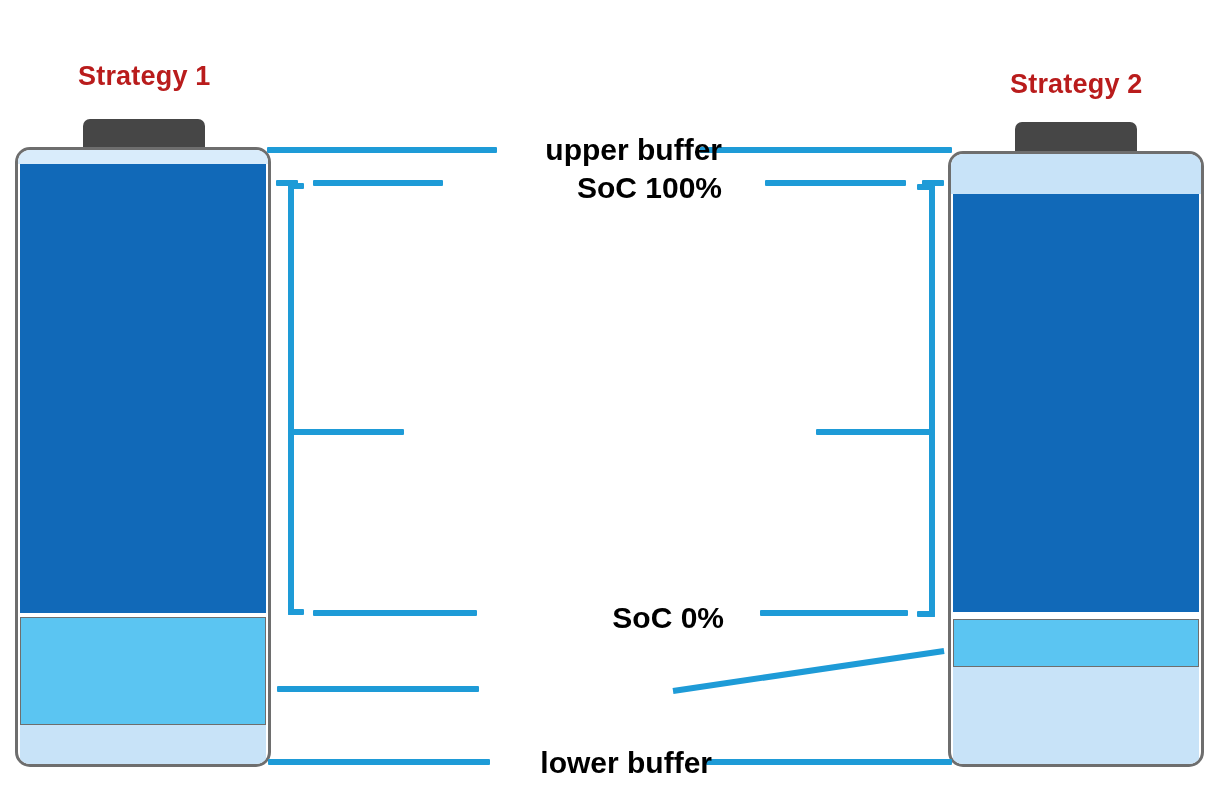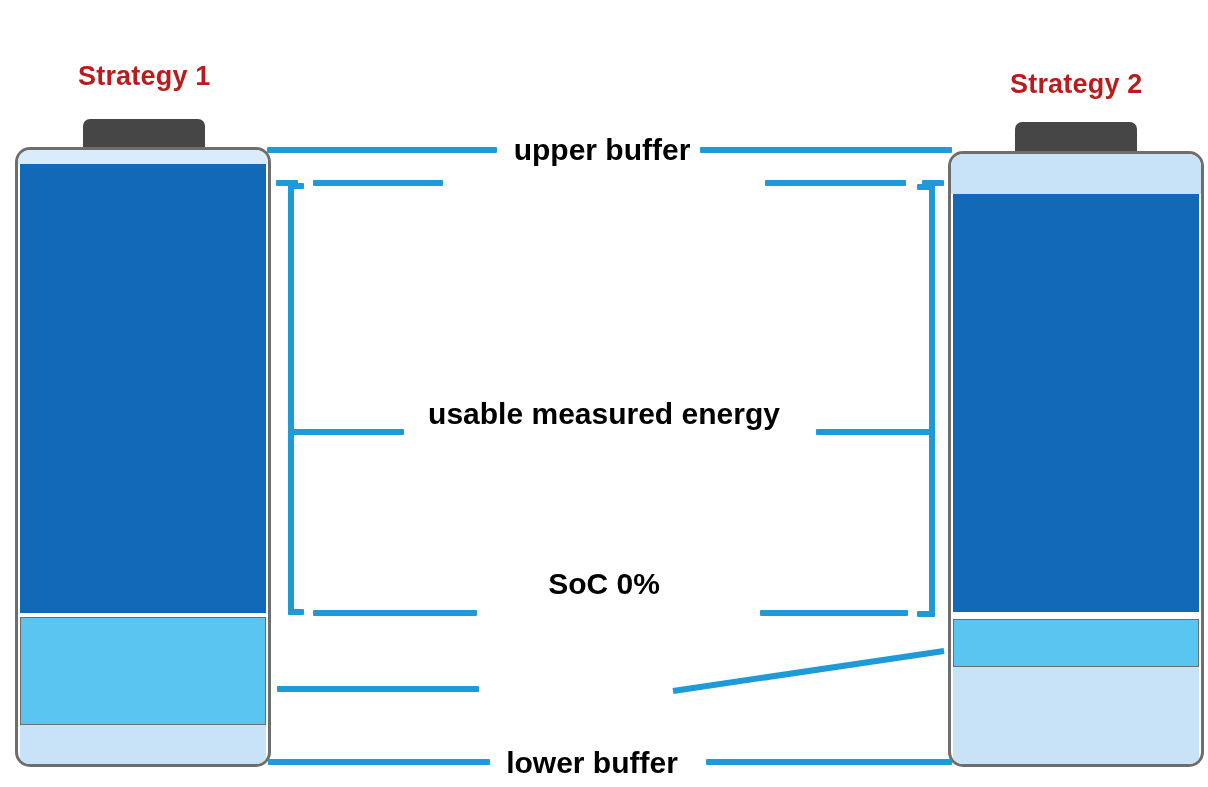--- a/index.html
+++ b/index.html
@@ -19,21 +19,21 @@
          border:3px solid #6e6e6e;border-radius:15px;overflow:hidden;}
   .seg{position:absolute;box-sizing:border-box;left:0;width:100%;}
   .seg.inset{left:2px;width:calc(100% - 4px);}
 
   
   .lead{position:absolute;background:#1e9bd7;height:6px;border-radius:1px;}
   .vline{position:absolute;background:#1e9bd7;width:6px;border-radius:1px;}
   .diag{position:absolute;transform-origin:0 50%;background:#1e9bd7;height:6px;}
 
   .lbl{position:absolute;font-weight:bold;color:#000;white-space:nowrap;
-       text-align:center;font-size:30px;line-height:39px;}
+       text-align:right;font-size:30px;line-height:39px;}
   .lbl.two{line-height:40px;}
 </style>
 </head>
 <body>
 
 <div id="stage">
 
   <div class="ttl" id="title-left">Strategy 1</div>
   <div class="ttl" id="title-right">Strategy 2</div>
 
@@ -58,36 +58,36 @@
   </div>
 
   <div class="lead" style="left:267px;top:147px;width:230px;"></div>
   <div class="lead" style="left:700px;top:147px;width:252px;"></div>
   <div class="lbl" style="left:482px;top:130px;width:240px;">upper buffer</div>
 
   <div class="lead" style="left:276px;top:180px;width:22px;"></div>
   <div class="lead" style="left:313px;top:180px;width:130px;"></div>
   <div class="lead" style="left:765px;top:180px;width:141px;"></div>
   <div class="lead" style="left:922px;top:180px;width:22px;"></div>
+  <div class="lbl" style="left:482px;top:168px;width:240px;">SoC 100%</div>
 
   <div class="vline" style="left:288px;top:183px;height:432px;"></div>
   <div class="lead" style="left:288px;top:183px;width:16px;"></div>
   <div class="lead" style="left:288px;top:609px;width:16px;"></div>
   <div class="lead" style="left:292px;top:429px;width:112px;"></div>
 
   <div class="vline" style="left:929px;top:184px;height:433px;"></div>
   <div class="lead" style="left:917px;top:184px;width:18px;"></div>
   <div class="lead" style="left:917px;top:611px;width:18px;"></div>
   <div class="lead" style="left:816px;top:429px;width:117px;"></div>
 
-  <div class="lbl two" style="left:402px;top:394px;width:404px;">usable measured energy</div>
 
   <div class="lead" style="left:313px;top:610px;width:164px;"></div>
   <div class="lead" style="left:760px;top:610px;width:148px;"></div>
-  <div class="lbl" style="left:484px;top:564px;width:240px;">SoC 0%</div>
+  <div class="lbl" style="left:484px;top:598px;width:240px;">SoC 0%</div>
 
   <div class="lead" style="left:277px;top:686px;width:202px;"></div>
   <div class="diag" style="left:673px;top:688px;width:274px;transform:rotate(-8.4deg);"></div>
 
   <div class="lead" style="left:268px;top:759px;width:222px;"></div>
   <div class="lead" style="left:706px;top:759px;width:246px;"></div>
   <div class="lbl" style="left:472px;top:743px;width:240px;">lower buffer</div>
 
 </div>
 

